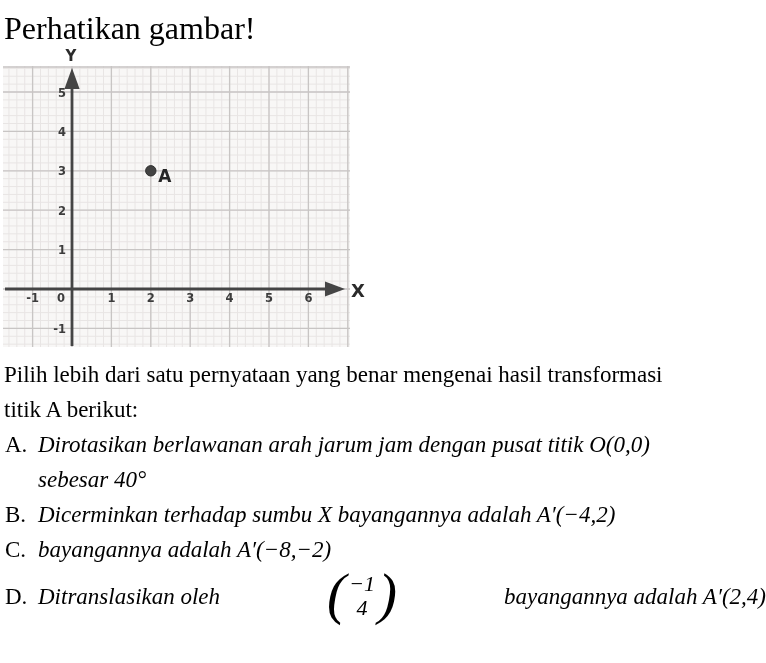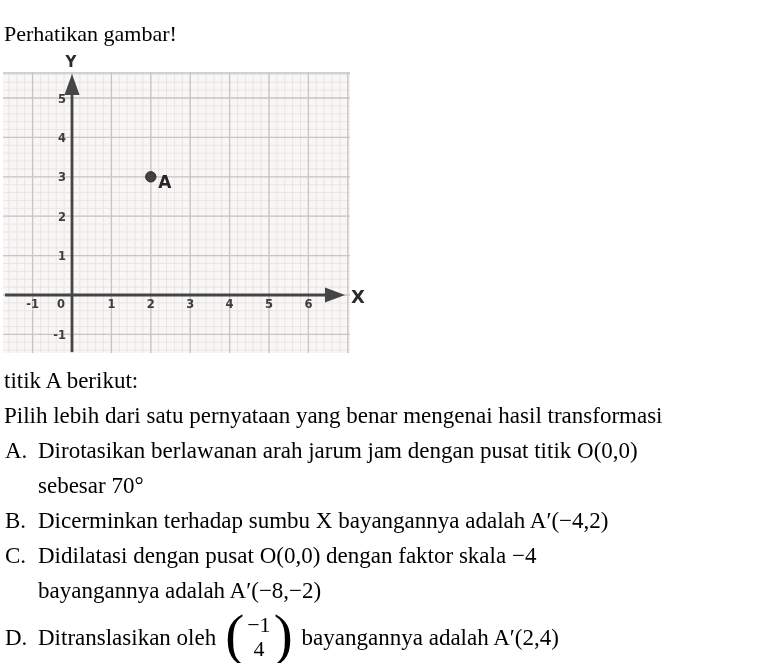--- a/index.html
+++ b/index.html
@@ -1,29 +1,29 @@
 <!DOCTYPE html>
 <html><head>
 <meta charset="utf-8">
 <style>
   html,body{margin:0;padding:0;}
   body{
     width:766px;height:663px;overflow:hidden;background:#ffffff;
     font-family:"Liberation Serif",serif;color:#000;
   }
   .page{position:relative;width:766px;height:663px;}
-  .title{font-size:22px;font-weight:400;margin:20px 0 0 4px;line-height:28px;}
+  .title{font-size:32px;font-weight:400;margin:14px 0 0 4px;line-height:28px;}
   #graph{display:block;margin:2px 0 0 3px;}
   .prompt{font-size:23px;line-height:35px;margin:8px 0 0 4px;}
   .options{margin-left:5px;}
   .opt{display:flex;font-size:23px;line-height:35px;}
   .opt .letter{flex:0 0 33px;}
-  .opt .content{flex:1;}
+  .opt .content{flex:1;font-style:italic;}
   .opt-d{align-items:center;height:58px;}
-  .content-d{display:flex;align-items:center;gap:9px;}
+  .content-d{display:flex;align-items:center;gap:9px;justify-content:space-between;}
   .vector{display:inline-flex;align-items:center;}
   .vector .paren{font-size:57px;font-weight:400;line-height:0.88;transform:translateY(-2px);}
   .vec-col{display:inline-flex;flex-direction:column;align-items:center;
            font-size:22px;line-height:24px;padding:0 3px;}
 </style>
 </head>
 <body>
 
 <div class="page">
 
@@ -146,45 +146,44 @@
       <text x="63" y="170.7" text-anchor="end" font-family="&quot;DejaVu Sans&quot;,sans-serif" font-size="11.5px" font-weight="bold" fill="#3c3c3c">2</text>
       <text x="63" y="210.1" text-anchor="end" font-family="&quot;DejaVu Sans&quot;,sans-serif" font-size="11.5px" font-weight="bold" fill="#3c3c3c">1</text>
       <text x="63" y="288.9" text-anchor="end" font-family="&quot;DejaVu Sans&quot;,sans-serif" font-size="11.5px" font-weight="bold" fill="#3c3c3c">-1</text>
       <text x="68" y="17" text-anchor="middle" font-family="&quot;DejaVu Sans&quot;,sans-serif" font-size="15px" font-weight="bold" fill="#2b2b2b">Y</text>
       <text x="348" y="253" text-anchor="start" font-family="&quot;DejaVu Sans&quot;,sans-serif" font-size="18px" font-weight="bold" fill="#2b2b2b">X</text>
       <circle cx="147.8" cy="126.80000000000001" r="5.2" fill="#424242" stroke="#2e2e2e" stroke-width="1"></circle>
       <text x="155.3" y="137.8" font-family="&quot;DejaVu Sans&quot;,sans-serif" font-size="17px" font-weight="bold" fill="#262626">A</text>
     </svg>
 
   <div class="prompt">
+    <div>Pilih lebih dari satu pernyataan yang benar mengenai hasil transformasi</div>
     <div>titik A berikut:</div>
-    <div>Pilih lebih dari satu pernyataan yang benar mengenai hasil transformasi</div>
   </div>
 
   <div class="options">
 
     <div class="opt">
       <span class="letter">A.</span>
       <span class="content">
         <div>Dirotasikan berlawanan arah jarum jam dengan pusat titik O(0,0)</div>
-        <div>sebesar 70°</div>
+        <div>sebesar 40°</div>
       </span>
     </div>
 
     <div class="opt">
       <span class="letter">B.</span>
       <span class="content">
         <div>Dicerminkan terhadap sumbu X bayangannya adalah A′(−4,2)</div>
       </span>
     </div>
 
     <div class="opt">
       <span class="letter">C.</span>
       <span class="content">
-        <div>Didilatasi dengan pusat O(0,0) dengan faktor skala −4</div>
         <div>bayangannya adalah A′(−8,−2)</div>
       </span>
     </div>
 
     <div class="opt opt-d">
       <span class="letter">D.</span>
       <span class="content content-d">
         <span>Ditranslasikan oleh</span>
         <span class="vector">
           <span class="paren">(</span>

